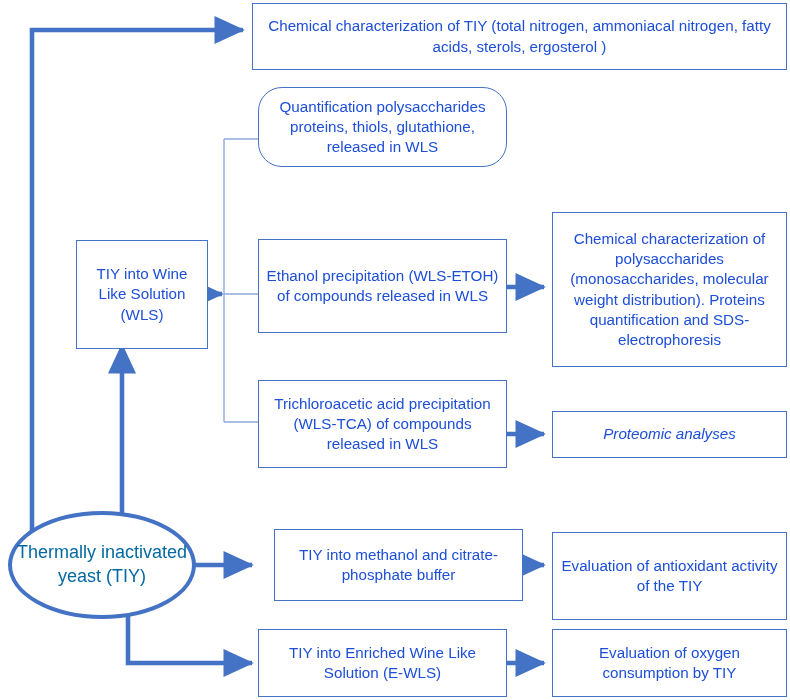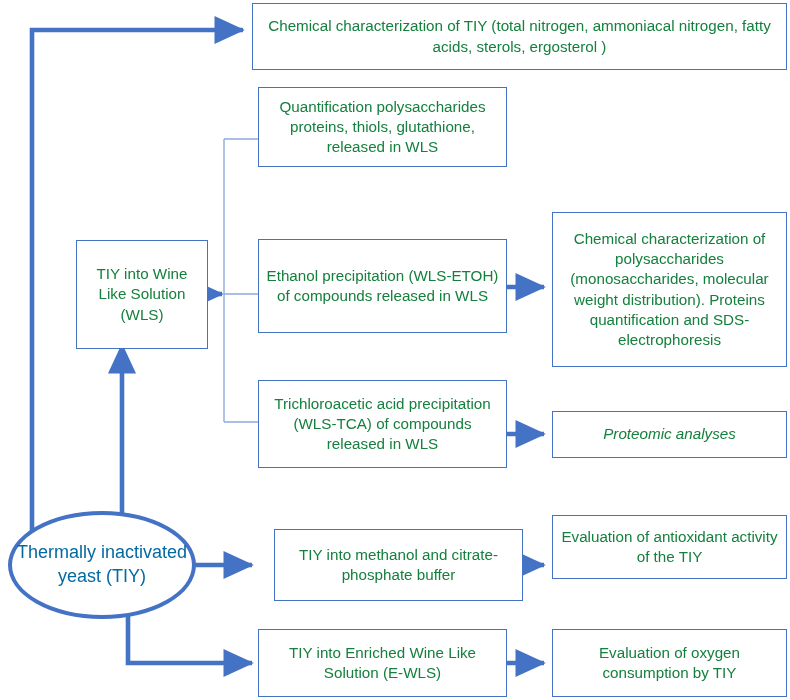--- a/index.html
+++ b/index.html
@@ -27,21 +27,21 @@
   }
   .node {
     position: absolute;
     box-sizing: border-box;
     background: #ffffff;
     border: 1.4px solid #4472C4;
     display: flex;
     align-items: center;
     justify-content: center;
     text-align: center;
-    color: #15803d;
+    color: #1d4ed8;
     font-size: 15.2px;
     line-height: 1.32;
     padding: 4px 7px;
   }
   .node span {
     display: block;
     width: 100%;
   }
   .ellipse-node {
     position: absolute;
@@ -95,21 +95,21 @@
 
     <path d="M 128,605 L 128,663 L 252,663" fill="none" stroke="#4472C4" stroke-width="4.6" marker-end="url(#arrowThick)"></path>
 
     <path d="M 507,663 L 544,663" fill="none" stroke="#4472C4" stroke-width="4.6" marker-end="url(#arrowThick)"></path>
   </svg>
 
   <div class="node" style="left:252px; top:3px; width:535px; height:67px;">
     <span>Chemical characterization of TIY (total nitrogen, ammoniacal nitrogen, fatty acids, sterols, ergosterol )</span>
   </div>
 
-  <div class="node" style="left:258px; top:87px; width:249px; height:80px;">
+  <div class="node" style="left:258px; top:87px; width:249px; height:80px;border-radius:24px;">
     <span>Quantification polysaccharides proteins, thiols, glutathione, released in WLS</span>
   </div>
 
   <div class="node" style="left:76px; top:240px; width:132px; height:109px;">
     <span>TIY into Wine Like Solution (WLS)</span>
   </div>
 
   <div class="node" style="left:258px; top:239px; width:249px; height:94px;">
     <span>Ethanol precipitation (WLS-ETOH) of compounds released in WLS</span>
   </div>
@@ -123,21 +123,21 @@
   </div>
 
   <div class="node" style="left:552px; top:411px; width:235px; height:47px;font-style:italic;">
     <span>Proteomic analyses</span>
   </div>
 
   <div class="node" style="left:258px; top:529px; width:249px; height:72px;margin-left:16px;">
     <span>TIY into methanol and citrate-phosphate buffer</span>
   </div>
 
-  <div class="node" style="left:552px; top:515px; width:235px; height:64px;">
+  <div class="node" style="left:552px; top:532px; width:235px; height:88px;">
     <span>Evaluation of antioxidant activity of the TIY</span>
   </div>
 
   <div class="node" style="left:258px; top:629px; width:249px; height:68px;justify-content:center;">
     <span>TIY into Enriched Wine Like Solution (E-WLS)</span>
   </div>
 
   <div class="node" style="left:552px; top:629px; width:235px; height:68px;">
     <span>Evaluation  of oxygen consumption by  TIY</span>
   </div>

